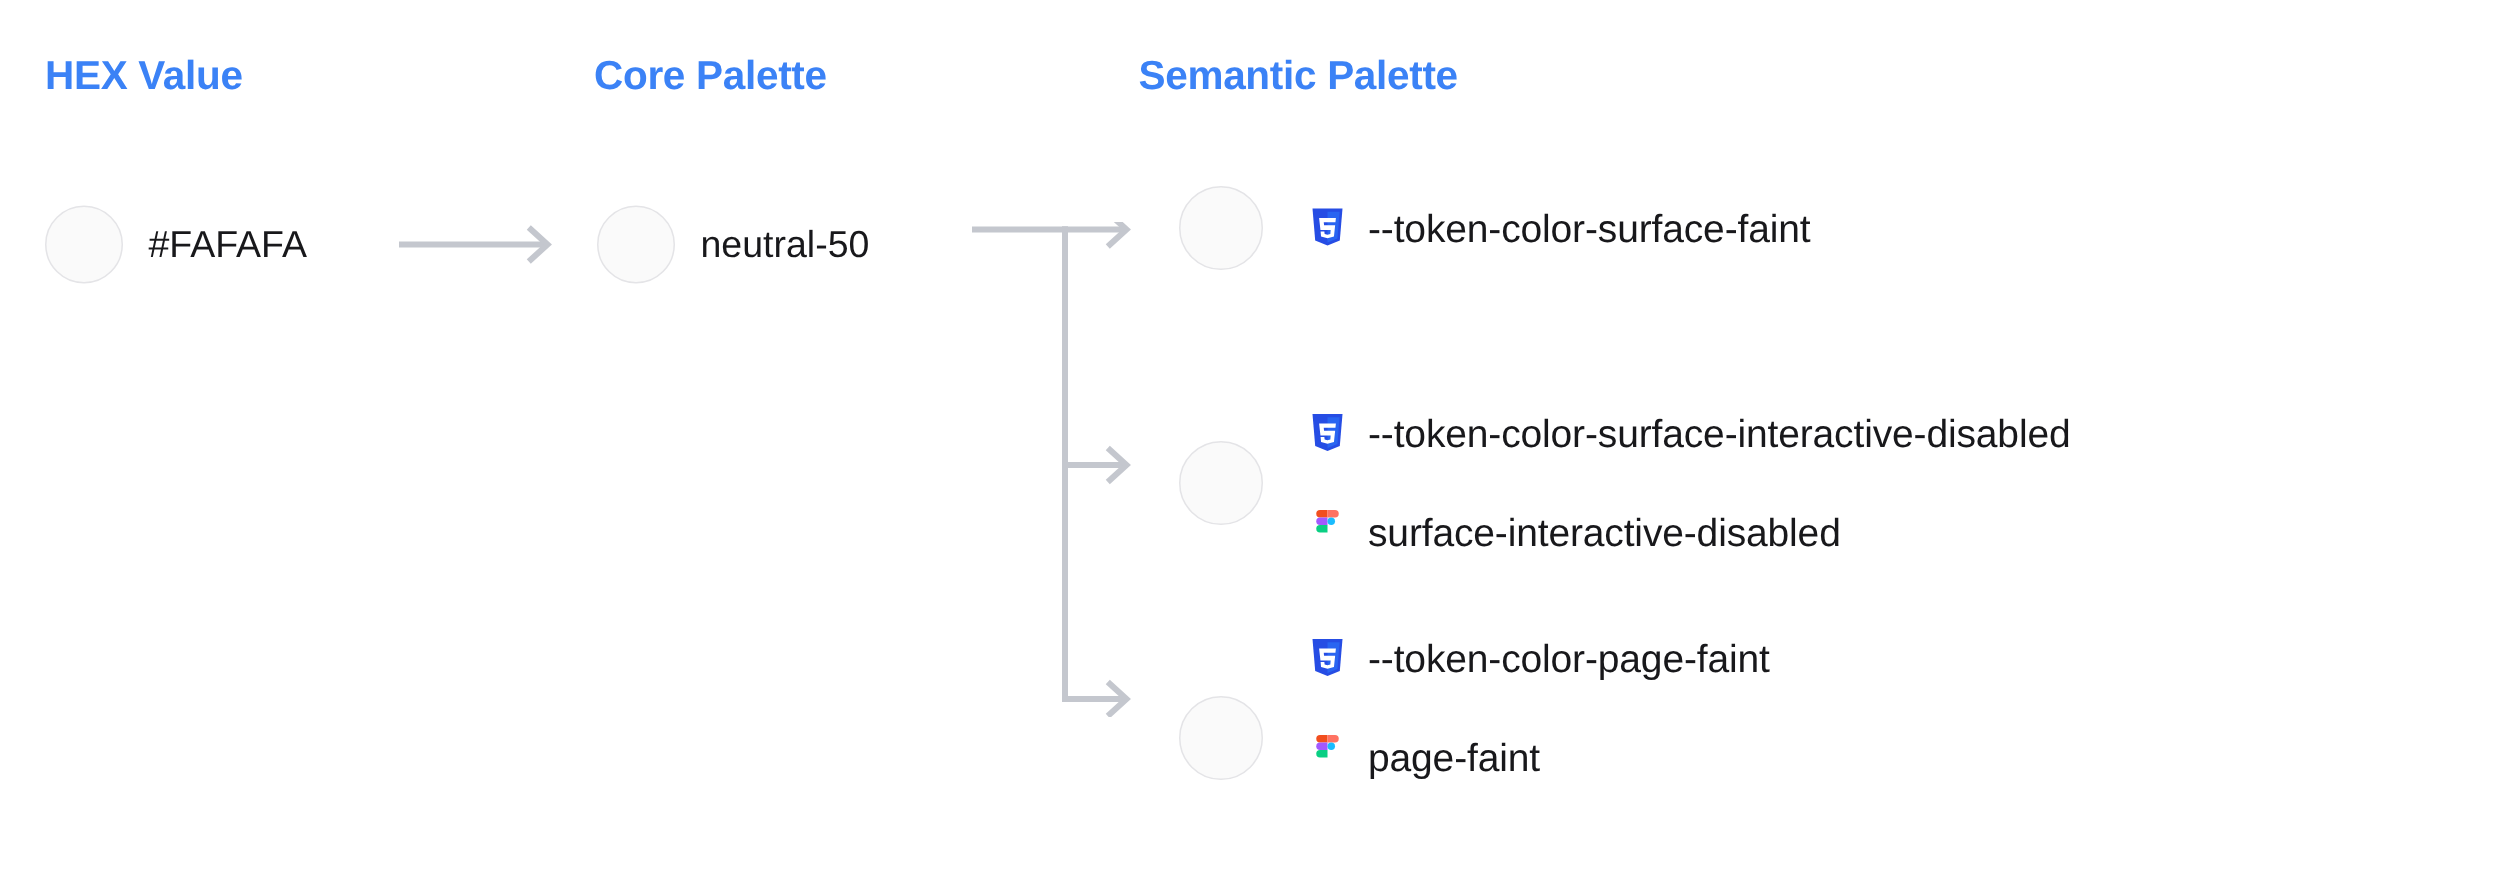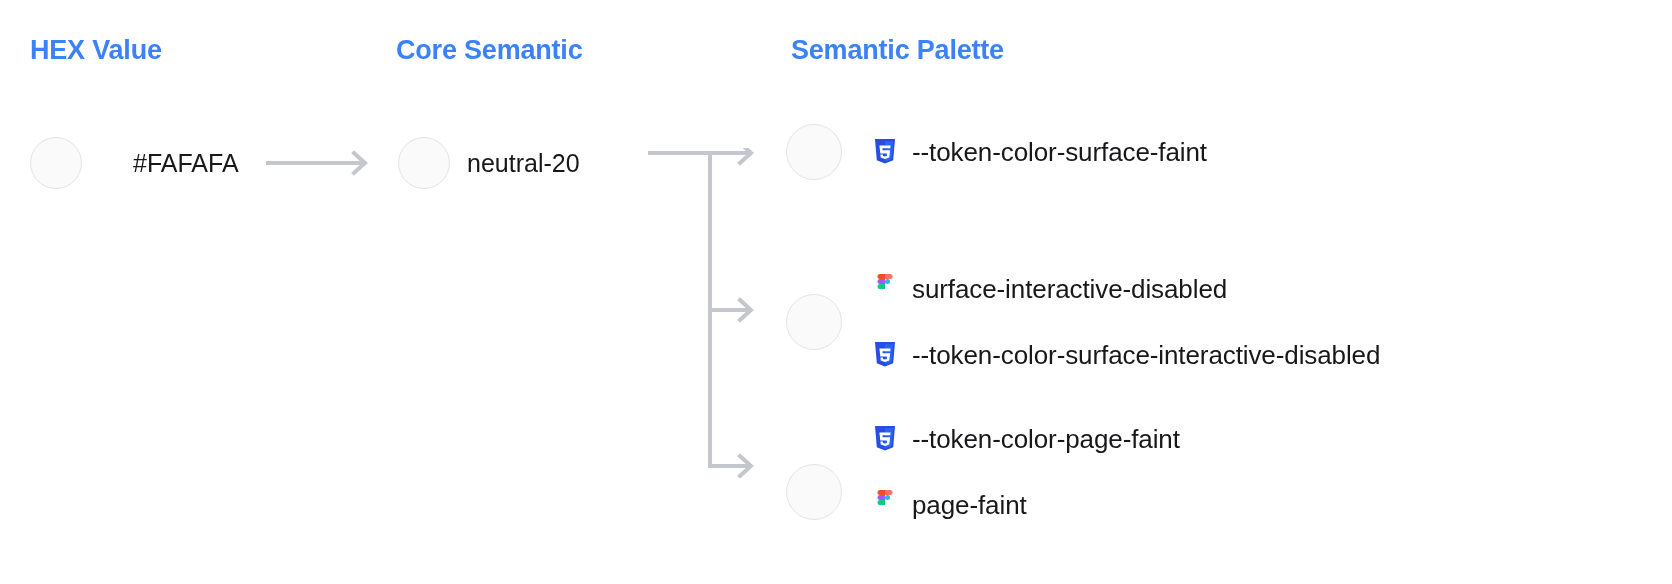--- a/index.html
+++ b/index.html
@@ -19,34 +19,34 @@
   .col-head {
     position: absolute;
     font-size: 27px;
     font-weight: bold;
     letter-spacing: -0.2px;
     color: #3b82f6;
     white-space: nowrap;
   }
   #head-hex      { left: 30px;  top: 35px; }
   #head-core     { left: 396px; top: 35px; }
-  #head-semantic { left: 791px; top: 35px; text-align: center; }
+  #head-semantic { left: 759px; top: 35px; text-align: center; }
 
   
   .swatch {
     border-radius: 50%;
     border: 1px solid #E4E4E7;
     background: #FAFAFA;
   }
 
   
   #hex-group {
     position: absolute;
     left: 30px; top: 137px;
-    display: flex; align-items: center; gap: 34px;
+    display: flex; align-items: center;
   }
   #hex-group .swatch { width: 52px; height: 52px; }
   .value-label {
     font-size: 25px;
     color: #18181B;
     margin-left: 17px;
     white-space: nowrap;
   }
 
   
@@ -104,38 +104,38 @@
     font-size: 26px;
     color: #18181B;
     letter-spacing: -0.1px;
     line-height: 1;
   }
 </style>
 </head>
 <body>
 
 <div id="head-hex" class="col-head">HEX Value</div>
-<div id="head-core" class="col-head">Core Semantic</div>
+<div id="head-core" class="col-head">Core Palette</div>
 <div id="head-semantic" class="col-head">Semantic Palette</div>
 
 <div id="hex-group">
   <div class="swatch" style="background: rgb(250, 250, 250);"></div>
   <div class="value-label">#FAFAFA</div>
 </div>
 
 <div id="arrow-hex-core">
   <svg width="108" height="26" viewBox="0 0 108 26" fill="none">
     <path d="M0 13 H96" stroke="#C4C7CE" stroke-width="4" stroke-linecap="square"></path>
     <path d="M88 3 L99 13 L88 23" stroke="#C4C7CE" stroke-width="4" stroke-linecap="square" stroke-linejoin="miter" fill="none"></path>
   </svg>
 </div>
 
 <div id="core-group">
   <div class="swatch" style="background: rgb(250, 250, 250);"></div>
-  <div class="value-label">neutral-20</div>
+  <div class="value-label">neutral-50</div>
 </div>
 
 <div id="connector-branch">
   <svg width="120" height="330" viewBox="0 0 120 330" fill="none">
 
     <path d="M0 5 H62" stroke="#C4C7CE" stroke-width="4" stroke-linecap="square"></path>
 
     <path d="M62 5 V318" stroke="#C4C7CE" stroke-width="4" stroke-linecap="square"></path>
 
     <path d="M62 5 H100" stroke="#C4C7CE" stroke-width="4" stroke-linecap="square"></path>
@@ -161,42 +161,42 @@
         </svg>
       </span>
       <span class="sem-text">--token-color-surface-faint</span>
     </div>
   </div>
 </div>
 
 <div id="sem-row-1" class="sem-row">
   <div class="swatch" style="background: rgb(250, 250, 250);"></div>
   <div class="sem-texts">
+    <div class="sem-line">
+      <span class="tok-icon">
+        <svg width="24" height="28" viewBox="0 0 24 28">
+          <path d="M2 1 L22 1 L20.2 22.3 L12 25.6 L3.8 22.3 Z" fill="#264DE4"></path>
+          <path d="M12 3.2 L12 23.6 L18.6 21 L20.1 3.2 Z" fill="#2965F1"></path>
+          <path d="M6.4 7.4 L17.6 7.4 L17.3 10.2 L9.5 10.2 L9.7 12.2 L17.1 12.2 L16.3 19.6 L12 20.9 L7.7 19.6 L7.4 16.4 L9.9 16.4 L10.1 18 L12 18.5 L13.9 18 L14.1 15.4 L7.3 15.4 Z" fill="#FFFFFF"></path>
+        </svg>
+      </span>
+      <span class="sem-text">--token-color-surface-interactive-disabled</span>
+    </div>
     <div class="sem-line">
       <span class="tok-icon">
         <svg width="20" height="30" viewBox="0 0 20 30">
           <path d="M5 0 H10 V5 H5 A2.5 2.5 0 0 1 5 0 Z" fill="#F24E1E"></path>
           <path d="M10 0 H15 A2.5 2.5 0 0 1 15 5 H10 Z" fill="#FF7262"></path>
           <path d="M5 5 H10 V10 H5 A2.5 2.5 0 0 1 5 5 Z" fill="#A259FF"></path>
           <path d="M12.5 5 A2.5 2.5 0 0 1 12.5 10 A2.5 2.5 0 0 1 12.5 5 Z" fill="#1ABCFE"></path>
           <path d="M5 10 H10 V15 H5 A2.5 2.5 0 0 1 5 10 Z" fill="#0ACF83"></path>
         </svg>
       </span>
       <span class="sem-text">surface-interactive-disabled</span>
     </div>
-    <div class="sem-line">
-      <span class="tok-icon">
-        <svg width="24" height="28" viewBox="0 0 24 28">
-          <path d="M2 1 L22 1 L20.2 22.3 L12 25.6 L3.8 22.3 Z" fill="#264DE4"></path>
-          <path d="M12 3.2 L12 23.6 L18.6 21 L20.1 3.2 Z" fill="#2965F1"></path>
-          <path d="M6.4 7.4 L17.6 7.4 L17.3 10.2 L9.5 10.2 L9.7 12.2 L17.1 12.2 L16.3 19.6 L12 20.9 L7.7 19.6 L7.4 16.4 L9.9 16.4 L10.1 18 L12 18.5 L13.9 18 L14.1 15.4 L7.3 15.4 Z" fill="#FFFFFF"></path>
-        </svg>
-      </span>
-      <span class="sem-text">--token-color-surface-interactive-disabled</span>
-    </div>
   </div>
 </div>
 
 <div id="sem-row-2" class="sem-row">
   <div class="swatch" style="background: rgb(250, 250, 250);"></div>
   <div class="sem-texts">
     <div class="sem-line">
       <span class="tok-icon">
         <svg width="24" height="28" viewBox="0 0 24 28">
           <path d="M2 1 L22 1 L20.2 22.3 L12 25.6 L3.8 22.3 Z" fill="#264DE4"></path>

